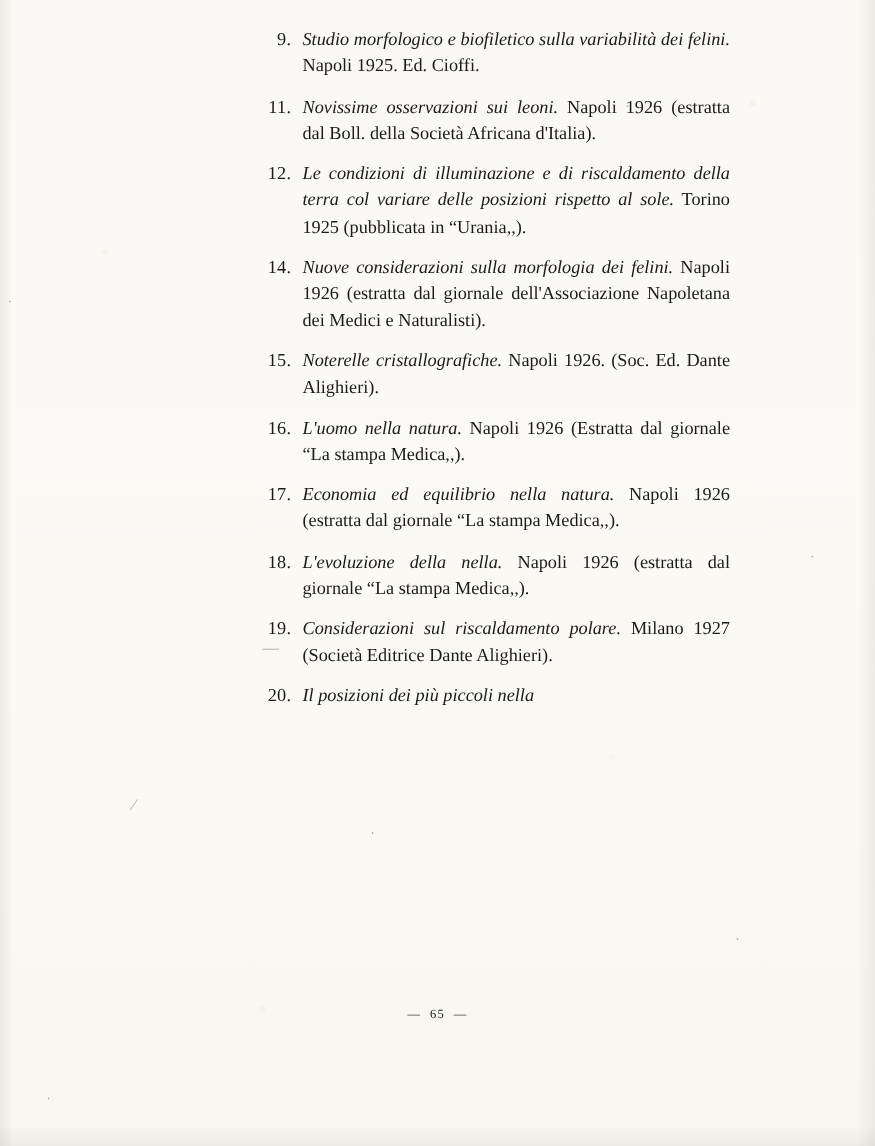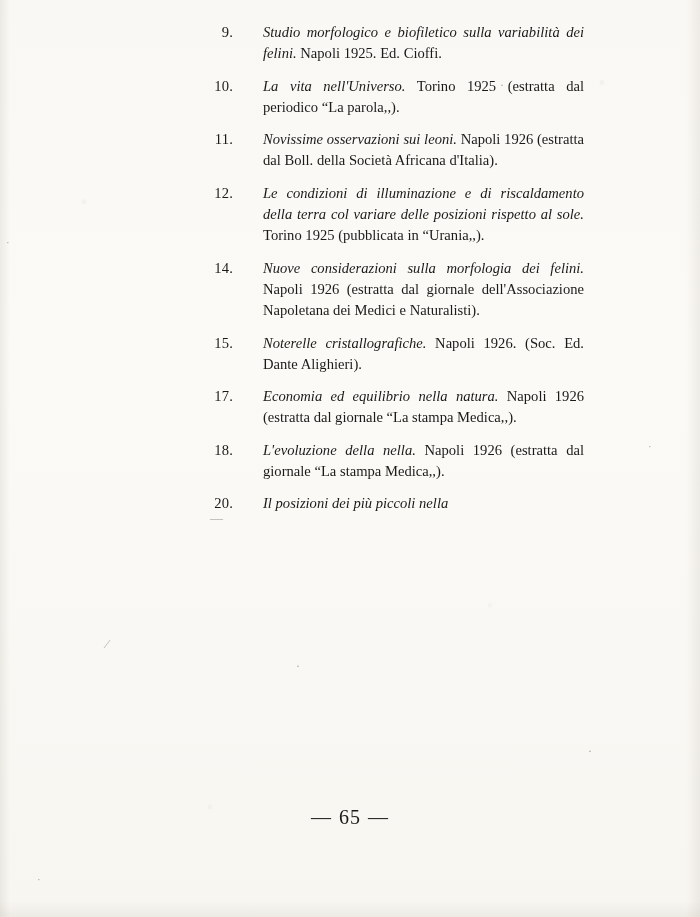--- a/index.html
+++ b/index.html
@@ -53,32 +53,31 @@
     padding-right: 9px;
     box-sizing: border-box;
     font-size: 14.6px;
     letter-spacing: 0.2px;
   }
   .ref-body {
     flex: 1;
     text-align: justify;
     text-justify: inter-word;
     hyphens: none;
-    margin-left: 21px;
   }
   .ref-body .ti {
     font-style: italic;
   }
   .folio {
     position: absolute;
     left: 0;
     right: 0;
     top: 806px;
     text-align: center;
-    font-size: 20px;
+    font-size: 10px;
     letter-spacing: 1px;
   }
   .folio .dash {
     display: inline-block;
     padding: 0 7px;
   }
   
   .mark {
     position: absolute;
     color: rgba(60,58,52,0.45);
@@ -116,24 +115,20 @@
 
 <div class="content">
 
   <div class="ref-list">
 
     <div class="ref-item">
       <div class="ref-num">9.</div>
       <div class="ref-body"><span class="ti">Studio morfologico e biofiletico sulla variabilità dei felini.</span><span> Napoli 1925. Ed. Cioffi.</span></div>
     </div>
 
-    <div class="ref-item">
-      <div class="ref-num">10.</div>
-      <div class="ref-body"><span class="ti">La vita nell'Universo.</span><span> Torino 1925 (estratta dal periodico “La parola,,).</span></div>
-    </div>
 
     <div class="ref-item">
       <div class="ref-num">11.</div>
       <div class="ref-body"><span class="ti">Novissime osservazioni sui leoni.</span><span> Napoli 1926 (estratta dal Boll. della Società Africana d'Italia).</span></div>
     </div>
 
     <div class="ref-item">
       <div class="ref-num">12.</div>
       <div class="ref-body"><span class="ti">Le condizioni di illuminazione e di riscaldamento della terra col variare delle posizioni rispetto al sole.</span><span> Torino 1925 (pubblicata in “Urania,,).</span></div>
     </div>
@@ -142,31 +137,39 @@
     <div class="ref-item">
       <div class="ref-num">14.</div>
       <div class="ref-body"><span class="ti">Nuove considerazioni sulla morfologia dei felini.</span><span> Napoli 1926 (estratta dal giornale dell'Associazione Napoletana dei Medici e Naturalisti).</span></div>
     </div>
 
     <div class="ref-item">
       <div class="ref-num">15.</div>
       <div class="ref-body"><span class="ti">Noterelle cristallografiche.</span><span> Napoli 1926. (Soc. Ed. Dante Alighieri).</span></div>
     </div>
 
+    <div class="ref-item">
+      <div class="ref-num">16.</div>
+      <div class="ref-body"><span class="ti">L'uomo nella natura.</span><span> Napoli 1926 (Estratta dal giornale “La stampa Medica,,).</span></div>
+    </div>
 
     <div class="ref-item">
       <div class="ref-num">17.</div>
       <div class="ref-body"><span class="ti">Economia ed equilibrio nella natura.</span><span> Napoli 1926 (estratta dal giornale “La stampa Medica,,).</span></div>
     </div>
 
     <div class="ref-item">
       <div class="ref-num">18.</div>
       <div class="ref-body"><span class="ti">L'evoluzione della nella.</span><span> Napoli 1926 (estratta dal giornale “La stampa Medica,,).</span></div>
     </div>
 
+    <div class="ref-item">
+      <div class="ref-num">19.</div>
+      <div class="ref-body"><span class="ti">Considerazioni sul riscaldamento polare.</span><span> Milano 1927 (Società Editrice Dante Alighieri).</span></div>
+    </div>
 
     <div class="ref-item">
       <div class="ref-num">20.</div>
       <div class="ref-body"><span class="ti">Il posizioni dei più piccoli nella</span><span></span></div>
     </div>
 
   </div>
 
   <div class="folio">
     <span class="dash">—</span><span>65</span><span class="dash">—</span>

